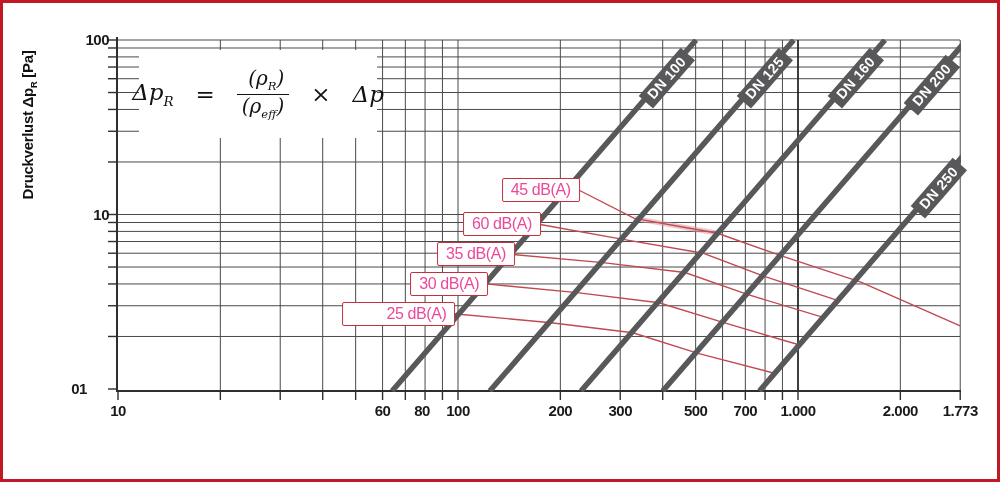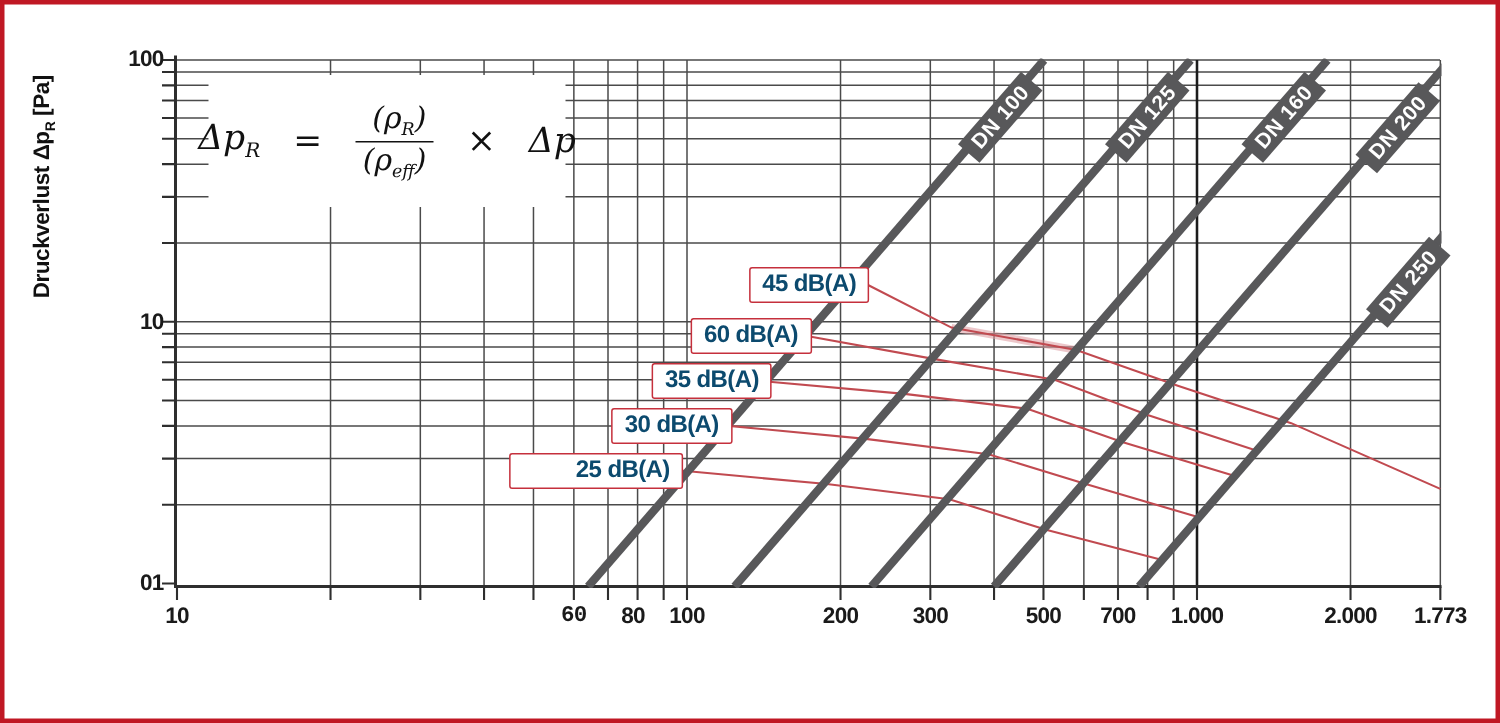--- a/index.html
+++ b/index.html
@@ -22,21 +22,21 @@
   .ytick{
     position:absolute;width:60px;text-align:right;font-size:15px;font-weight:bold;
     color:#1a1a1a;letter-spacing:-0.5px;
   }
   .xtick{
     position:absolute;width:70px;text-align:center;font-size:15px;font-weight:bold;
     color:#1a1a1a;letter-spacing:-0.5px;
   }
   .dbbox{
     position:absolute;background:#fff;border:1.6px solid #c5303c;border-radius:2px;
-    padding:1px 8px;font-size:16px;font-weight:bold;color:#0c4a6e;white-space:nowrap;
+    padding:1px 8px;font-size:16px;font-weight:normal;color:#ec4899;white-space:nowrap;
     transform:translate(-100%,-50%);letter-spacing:-0.4px;line-height:1.25;
   }
   .dnbox{
     position:absolute;background:#58585a;color:#fff;padding:1px 7px 2px 7px;
     font-size:14px;font-weight:bold;white-space:nowrap;letter-spacing:0.5px;
     transform:translate(-50%,-50%) rotate(-49deg);
   }
   .formula{
     position:absolute;left:136px;top:47px;width:238px;height:88px;background:#fff;
     display:flex;align-items:center;justify-content:center;gap:22px;
@@ -160,23 +160,23 @@
     </span>
     <span class="op">×</span>
     <span><span>Δp</span></span>
   </div>
 
   <div class="ylabel"><span>Druckverlust Δp</span><sub>R</sub><span> [Pa]</span></div>
 
   <div id="ticklabels">
       <div class="ytick" style="left: 46px; top: 28px;">100</div>
       <div class="ytick" style="left: 46px; top: 202.5px;">10</div>
-      <div class="ytick" style="left: 46px; top: 377px;">01</div>
+      <div class="ytick" style="left: 46px; top: 377px; text-align: center;">01</div>
       <div class="xtick" style="left: 80px; top: 399px;">10</div>
-      <div class="xtick" style="left: 344.571px; top: 399px; font-family: Liberation Mono, monospace;">60</div>
+      <div class="xtick" style="left: 344.571px; top: 399px;">60</div>
       <div class="xtick" style="left: 384px; top: 399px;">80</div>
       <div class="xtick" style="left: 420px; top: 399px;">100</div>
       <div class="xtick" style="left: 522.35px; top: 399px;">200</div>
       <div class="xtick" style="left: 582.221px; top: 399px;">300</div>
       <div class="xtick" style="left: 657.65px; top: 399px;">500</div>
       <div class="xtick" style="left: 707.333px; top: 399px;">700</div>
       <div class="xtick" style="left: 760px; top: 399px; text-align: center;">1.000</div>
       <div class="xtick" style="left: 862.35px; top: 399px;">2.000</div>
       <div class="xtick" style="left: 922.221px; top: 399px;">1.773</div>
     </div>

